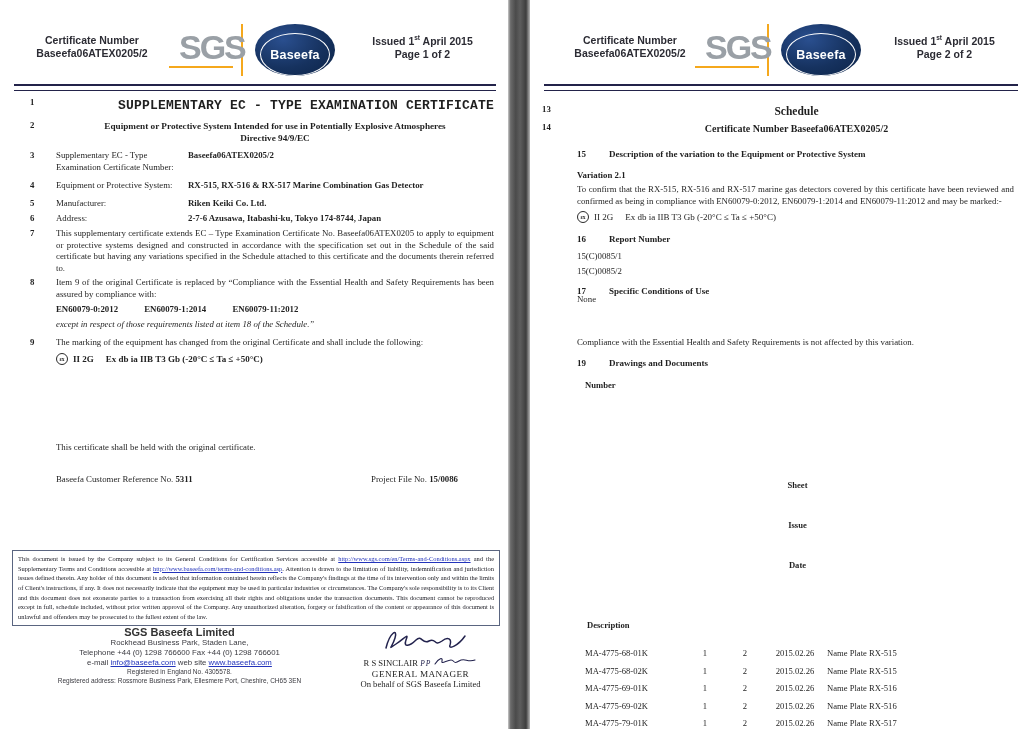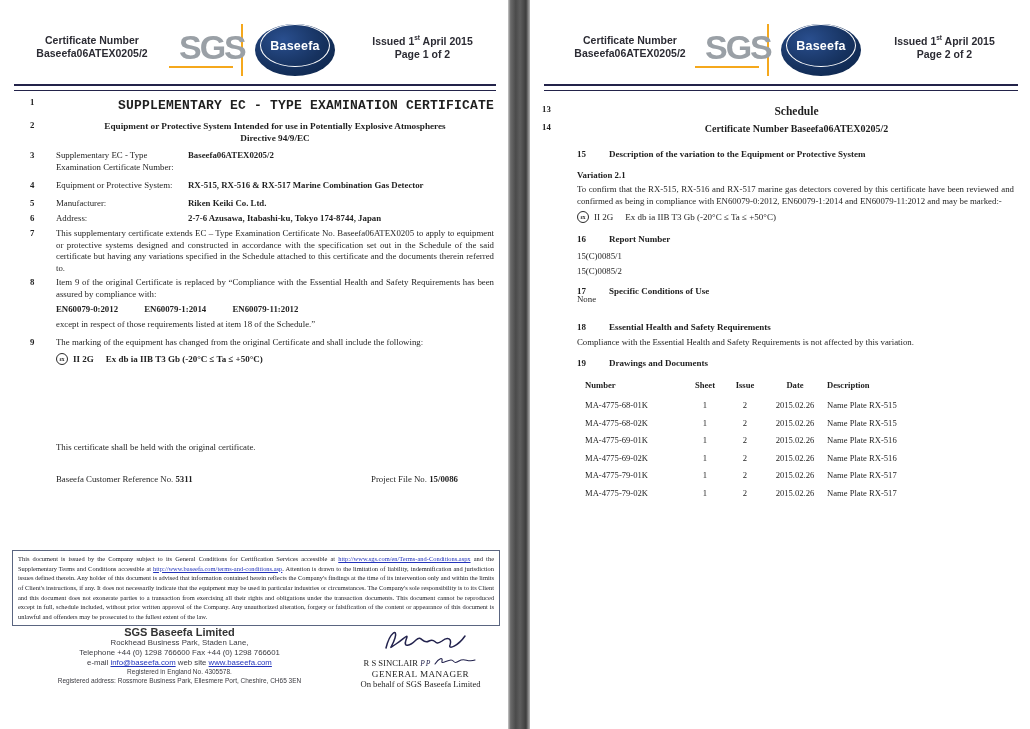--- a/index.html
+++ b/index.html
@@ -17,21 +17,21 @@
   .hdr-right{position:absolute;right:18px;top:14px;width:135px;text-align:center;
              font-family:"Liberation Sans",sans-serif;font-weight:bold;font-size:10.5px;line-height:1.3;color:#2c2c34;}
   .hdr-right sup{font-size:6.5px;vertical-align:super;}
   .logos{position:absolute;left:0;right:0;top:0;height:60px;display:flex;justify-content:center;align-items:center;gap:8px;}
   .sgs{position:relative;width:74px;height:52px;}
   .sgs-text{position:absolute;left:6px;top:6px;font-family:"Liberation Sans",sans-serif;font-weight:bold;
             font-size:34px;letter-spacing:-2px;color:#9aa0a6;line-height:1;}
   .sgs-h{position:absolute;left:-4px;bottom:8px;width:64px;height:2.5px;background:#f5a81c;}
   .sgs-v{position:absolute;right:4px;top:0px;width:2px;height:52px;background:#f5a81c;}
   .oval{width:80px;height:52px;border-radius:50%;background:radial-gradient(ellipse at 35% 30%,#2a4f8f 0%,#16325f 55%,#0b2347 100%);
-        display:flex;align-items:flex-start;justify-content:center;}
+        display:flex;align-items:flex-end;justify-content:center;}
   .oval-inner{width:68px;height:41px;border:1.6px solid #fff;border-radius:50%;display:flex;align-items:center;justify-content:center;}
   .oval-inner span{color:#fff;font-family:"Liberation Sans",sans-serif;font-weight:bold;font-size:12.5px;letter-spacing:.2px;}
   .rule{position:absolute;left:14px;right:12px;top:84px;height:4px;
         border-top:2.5px solid #23234a;border-bottom:1.2px solid #23234a;}
   
   .p1row{position:absolute;left:30px;right:14px;display:flex;font-size:8.8px;line-height:1.32;}
   .n{flex:0 0 26px;font-weight:bold;}
   .title-t{flex:1;text-align:right;font-weight:bold;font-size:13px;letter-spacing:.2px;font-family:Liberation Mono, monospace;}
   .sub-t{flex:1;text-align:center;font-weight:bold;font-size:9.2px;line-height:1.35;}
   .lbl{flex:0 0 132px;}
@@ -62,21 +62,21 @@
   .p2row{position:absolute;left:12px;right:14px;display:flex;font-size:8.8px;line-height:1.32;}
   .n2{flex:0 0 35px;font-weight:bold;}
   .sched-t{flex:1;text-align:center;font-weight:bold;font-size:11.5px;}
   .certn-t{flex:1;text-align:center;font-weight:bold;font-size:10px;}
   .sec{position:absolute;left:47px;right:16px;display:flex;font-size:9px;}
   .secn{flex:0 0 32px;font-weight:bold;}
   .sech{font-weight:bold;}
   .body2{position:absolute;left:47px;right:16px;font-size:8.8px;line-height:1.35;}
   .tbl{position:absolute;left:55px;right:20px;top:380px;font-size:8.6px;}
   .trow{display:flex;margin-bottom:7.5px;}
-  .thead{font-weight:bold;margin-bottom:10px;}
+  .thead{font-weight:bold;margin-bottom:18px;flex-direction:column;}
   .c-num{flex:0 0 100px;}
   .c-sheet{flex:0 0 40px;text-align:center;}
   .c-issue{flex:0 0 40px;text-align:center;}
   .c-date{flex:0 0 60px;text-align:center;}
   .c-desc{flex:1;padding-left:2px;}
 </style>
 </head>
 <body>
 
 <div class="stage">
@@ -147,21 +147,21 @@
 
     <div class="p1row" style="top:277px;">
       <span class="n">8</span>
       <span class="just">Item 9 of the original Certificate is replaced by “Compliance with the Essential Health and Safety Requirements has been assured by compliance with:</span>
     </div>
     <div class="ens">
       <span>EN60079-0:2012</span>
       <span>EN60079-1:2014</span>
       <span>EN60079-11:2012</span>
     </div>
-    <div class="plain" style="top:319px;">except in respect of those requirements listed at item 18 of the Schedule.”</div>
+    <div class="plain" style="top:319px;font-style:italic;">except in respect of those requirements listed at item 18 of the Schedule.”</div>
 
     <div class="p1row" style="top:337px;">
       <span class="n">9</span>
       <span>The marking of the equipment has changed from the original Certificate and shall include the following:</span>
     </div>
     <div class="mark-row" style="top:353px;">
       <span class="ex-mark">εx</span>
       <span class="mark-grp">II 2G</span>
       <span>Ex db ia IIB T3 Gb (-20°C ≤ Ta ≤ +50°C)</span>
     </div>
@@ -258,24 +258,20 @@
     </div>
     <div class="body2" style="top:251px;">15(C)0085/1</div>
     <div class="body2" style="top:266px;">15(C)0085/2</div>
 
     <div class="sec" style="top:286px;">
       <span class="secn">17</span>
       <span class="sech">Specific Conditions of Use</span>
     </div>
     <div class="body2" style="top:294px;">None</div>
 
-    <div class="sec" style="top:322px;">
-      <span class="secn">18</span>
-      <span class="sech">Essential Health and Safety Requirements</span>
-    </div>
     <div class="body2" style="top:337px;">Compliance with the Essential Health and Safety Requirements is not affected by this variation.</div>
 
     <div class="sec" style="top:358px;">
       <span class="secn">19</span>
       <span class="sech">Drawings and Documents</span>
     </div>
 
     <div class="tbl">
       <div class="trow thead">
         <span class="c-num">Number</span>

